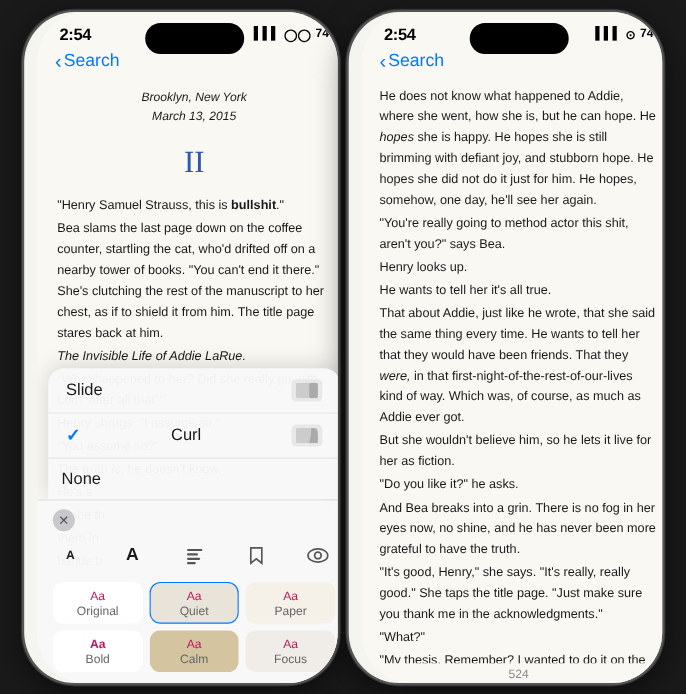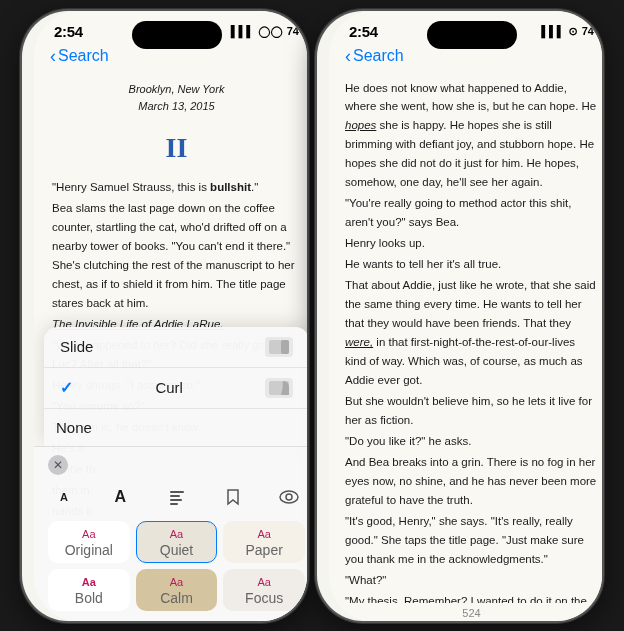--- a/index.html
+++ b/index.html
@@ -99,32 +99,32 @@
       text-align: center;
       margin-bottom: 10px;
       font-size: 11px;
       font-style: italic;
       font-weight: 500;
       color: #1a1a1a;
     }
     .chapter-num {
       text-align: center;
       font-size: 28px;
-      font-weight: 700;
+      font-weight: 400;
       color: #2a5aad;
       font-family: Georgia, serif;
       margin-bottom: 8px;
     }
     .book-text {
       font-size: 11.5px;
       line-height: 1.65;
       color: #1a1a1a;
     }
     .book-text p { margin-bottom: 2px; }
-    .italic { font-style: italic; text-decoration: underline; }
+    .italic { font-style: italic; }
     .bold { font-weight: 700; }
 
     
     .overlay-panel {
       position: absolute;
       bottom: 0;
       left: 0;
       right: 0;
       background: transparent;
       z-index: 30;
@@ -228,21 +228,21 @@
     .theme-card.bold-theme { background: #fff; }
     .theme-card.calm { background: #d4c5a0; }
     .theme-card.focus { background: #f0ede8; }
     .theme-aa {
       font-size: 11px;
       font-weight: 500;
       color: #be185d;
     }
     .theme-aa.bold-style { font-weight: 800; }
     .theme-name {
-      font-size: 14px;
+      font-size: 11px;
       color: #666;
       margin-top: 2px;
     }
 
     
     .right-book-content {
       padding: 6px 16px 0 16px;
       font-size: 11.5px;
       line-height: 1.65;
       color: #1a1a1a;

